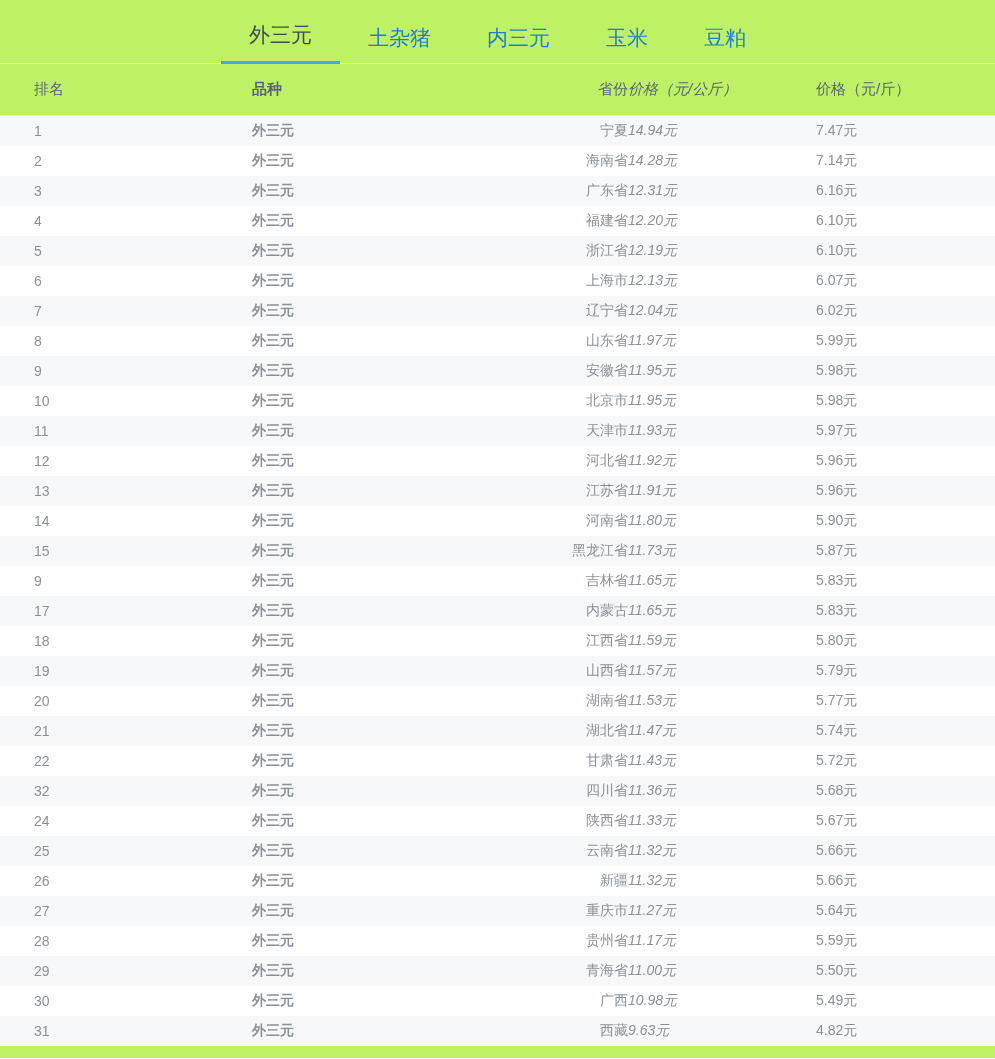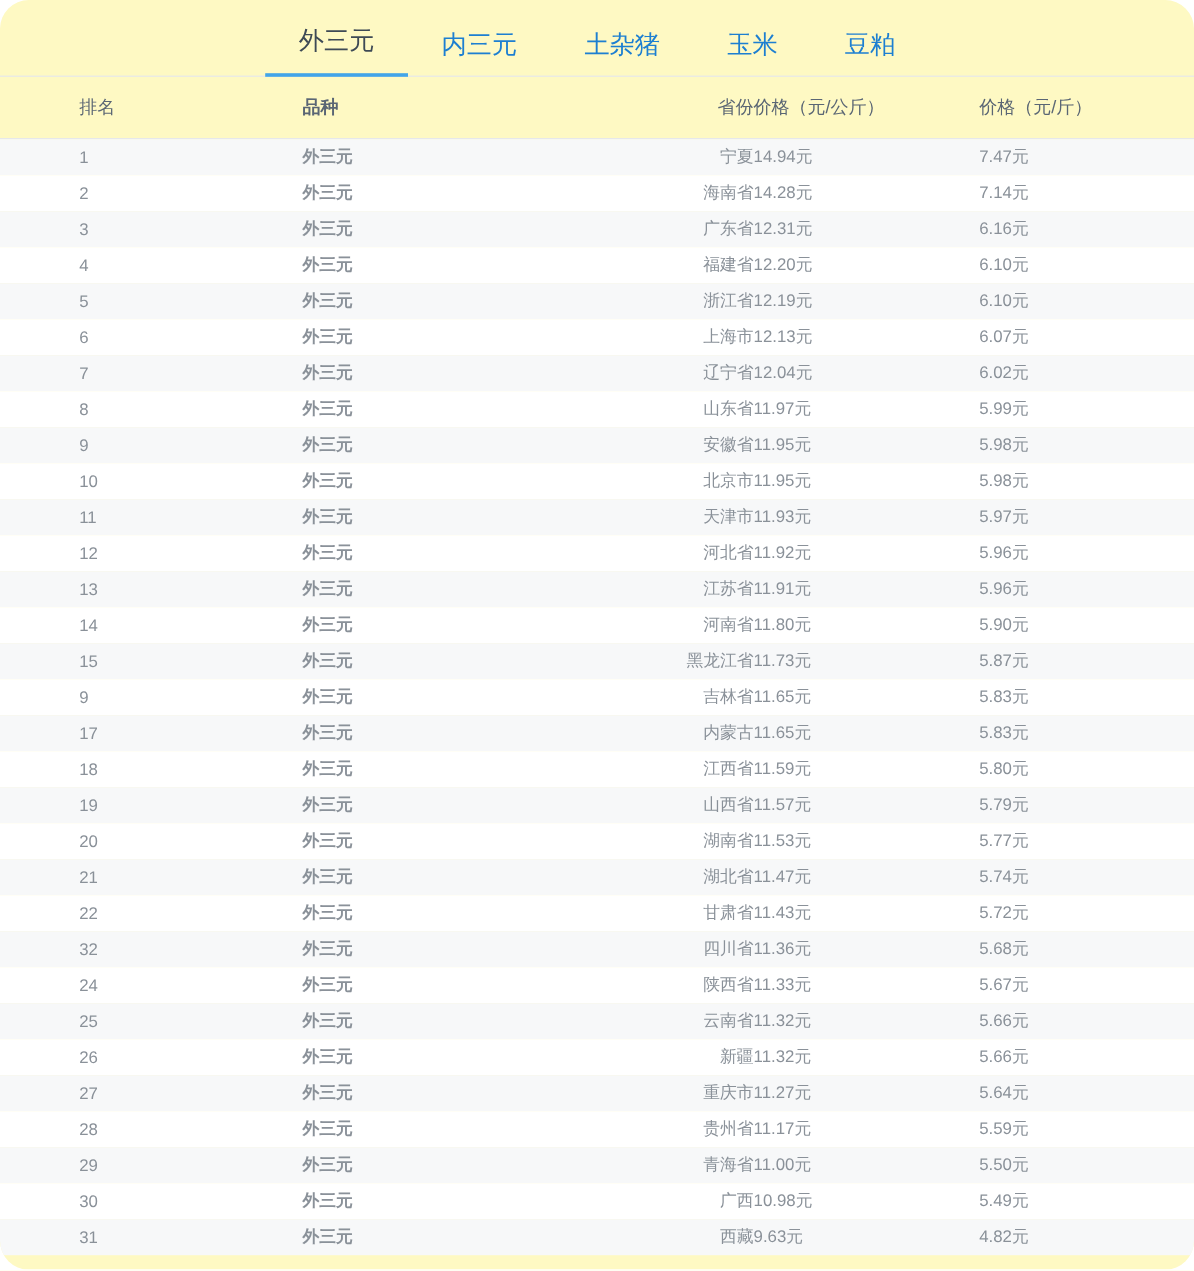--- a/index.html
+++ b/index.html
@@ -7,22 +7,21 @@
     margin: 0;
     padding: 0;
     background: #ffffff;
     font-family: "Liberation Sans", sans-serif;
   }
   #app {
     width: 995px;
     height: 1058px;
     position: relative;
     overflow: hidden;
-    background: #fef9c3;
-    border-radius: 24px;
+    background: #bef264;
   }
   
   .tabs {
     display: flex;
     justify-content: center;
     align-items: flex-end;
     height: 64px;
     border-bottom: 1px solid #e6e8ea;
     padding-left: 140px;
     padding-right: 140px;
@@ -38,24 +37,24 @@
     position: relative;
     top: 1px;
   }
   .tab.active {
     color: #3e4a55;
     font-weight: normal;
     border-bottom: 3px solid #42a5e8;
   }
   .cell { font-size: 14px; color: #8a9199; }
   .head-cell { font-size: 15px; color: #5a6674; }
-  .c1 { padding-left: 66px; }
+  .c1 { padding-left: 34px; }
   .c2 { padding-left: 0px; font-weight: bold; }
   .c3 { padding-left: 0px; text-align: right; }
-  .c4 { padding-left: 0px; }
+  .c4 { padding-left: 0px; font-style: italic; }
   .c5 { padding-left: 0px; }
   .header-row {
     display: grid;
     grid-template-columns: 252px 188px 188px 188px 179px;
     height: 52px;
     align-items: center;
     border-bottom: 1px solid #e6e8ea;
   }
   .body-row {
     display: grid;
@@ -69,24 +68,24 @@
 </head>
 <body>
 
 <div id="app">
 
   <div class="tabs">
     <div class="tab active">
       <span>外三元</span>
     </div>
     <div class="tab">
+      <span>土杂猪</span>
+    </div>
+    <div class="tab">
       <span>内三元</span>
-    </div>
-    <div class="tab">
-      <span>土杂猪</span>
     </div>
     <div class="tab">
       <span>玉米</span>
     </div>
     <div class="tab">
       <span>豆粕</span>
     </div>
   </div>
 
   <div class="header-row">

